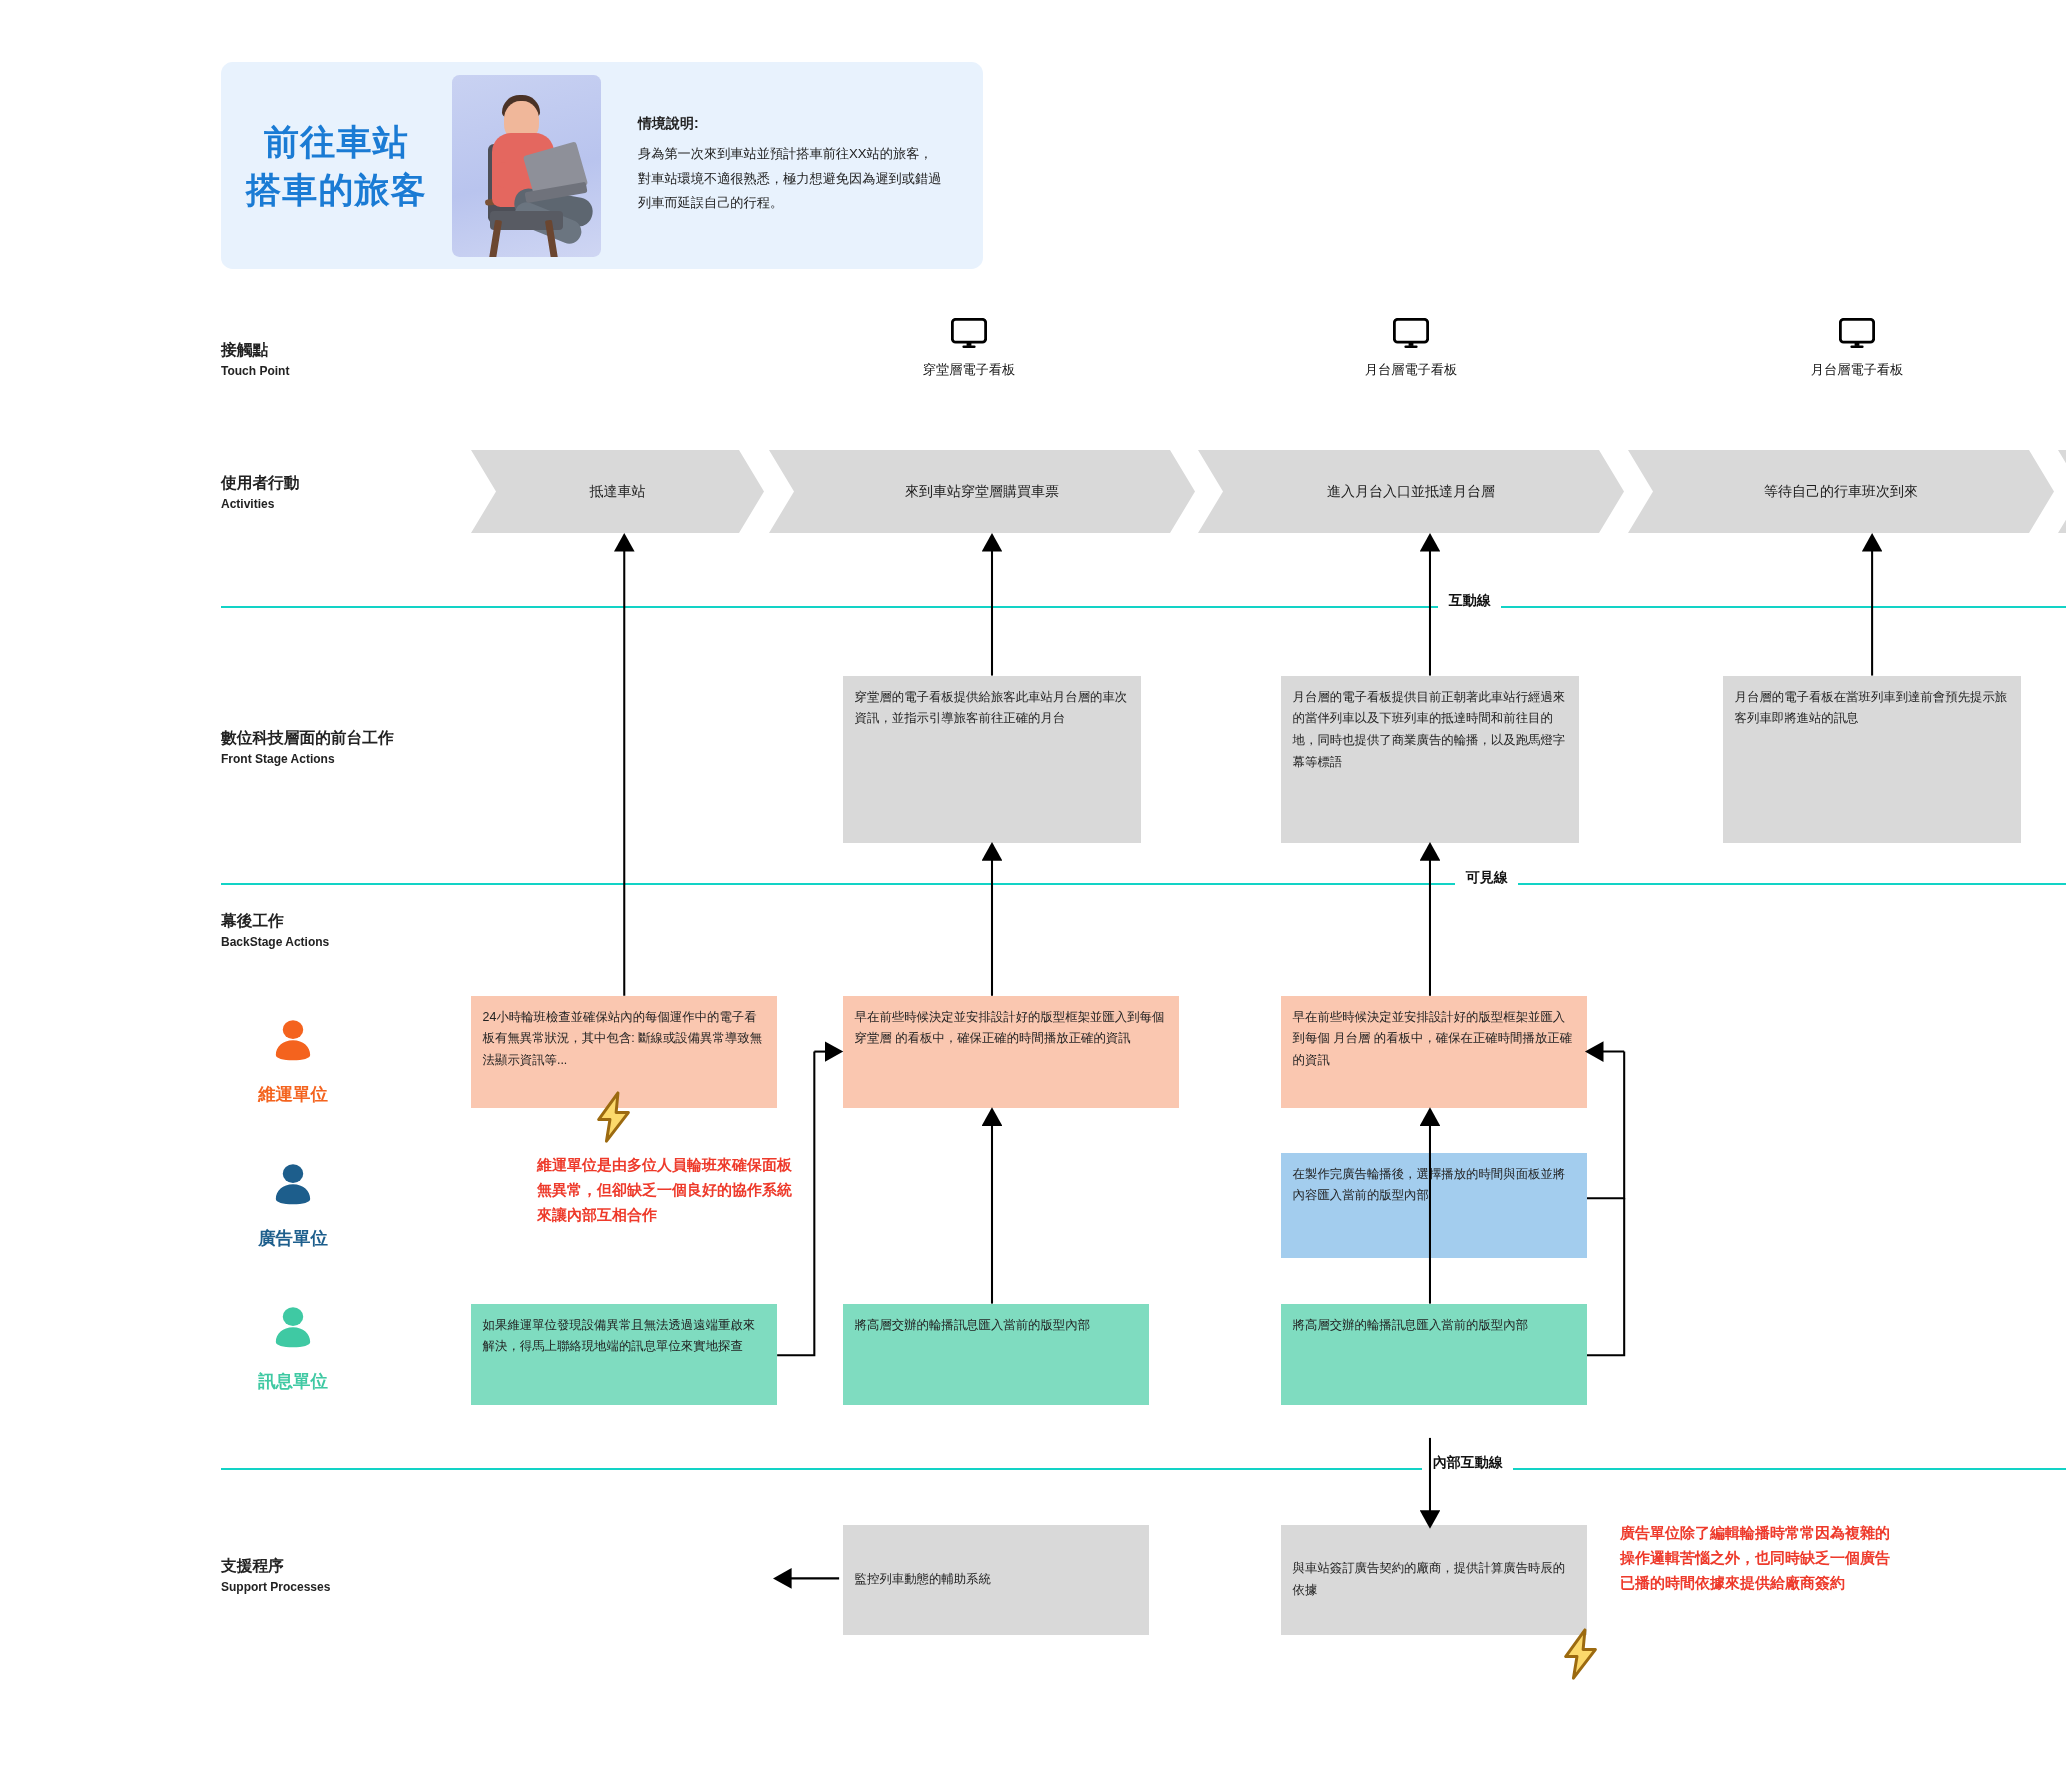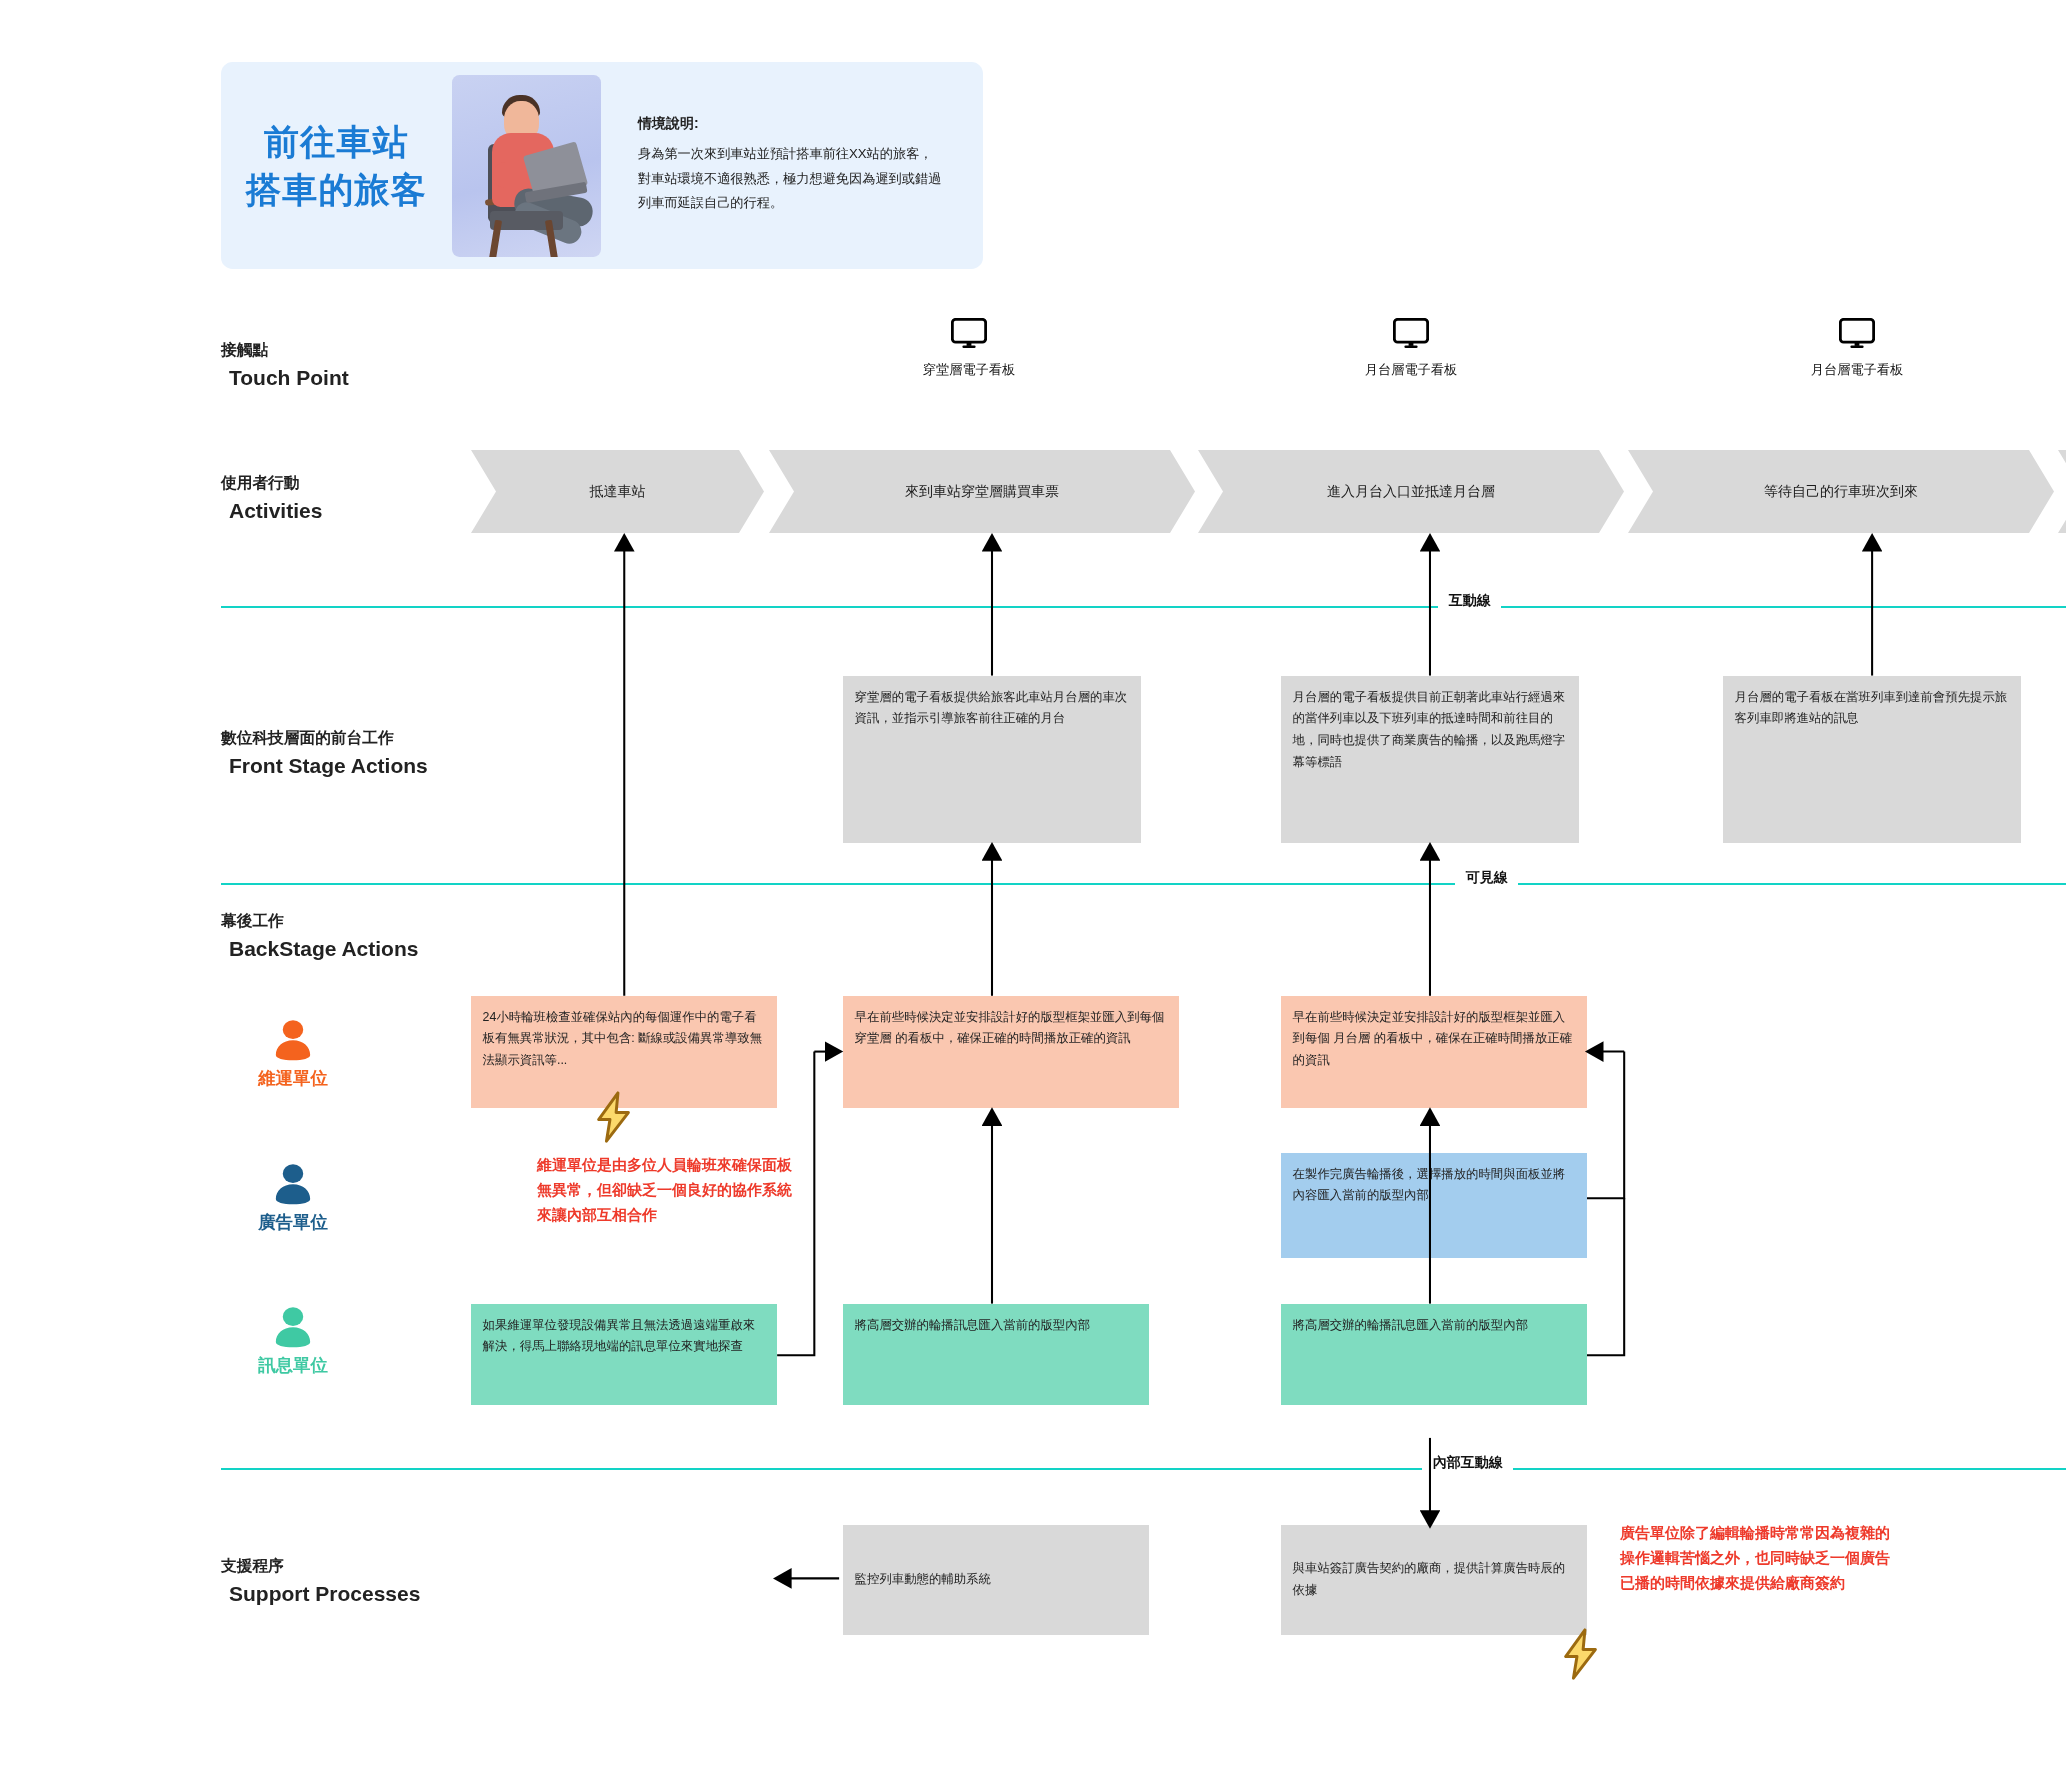--- a/index.html
+++ b/index.html
@@ -39,21 +39,21 @@
   .ph-chair-leg-l{position:absolute;left:40px;top:145px;width:7.4px;height:40px;background:#6b4630;transform:rotate(9deg);border-radius:1.7px;}
   .ph-chair-leg-r{position:absolute;left:96px;top:145px;width:7.4px;height:40px;background:#6b4630;transform:rotate(-9deg);border-radius:1.7px;}
   .ph-chair-arm{position:absolute;left:33px;top:122px;width:74px;height:5.8px;background:#7a5136;border-radius:2.5px;transform:rotate(-4deg);}
   #persona-desc{margin-left:37px;width:306px;}
   #persona-desc-title{font-weight:bold;font-size:14px;margin-bottom:9px;}
   #persona-desc-body{font-size:13.2px;line-height:1.85;}
 
   
   .row-label{left:221px;font-weight:bold;}
   .row-label .zh{font-size:15.7px;line-height:1.5;}
-  .row-label .en{font-size:21px;line-height:1.5;margin-left:8px;}
+  .row-label .en{font-size:12px;line-height:1.5;}
 
   
   .touchpoint{width:190px;text-align:center;}
   .tp-icon{display:inline-block;}
   .tp-label{margin-top:11.6px;font-size:13.2px;color:#111;}
 
   
   .chev{
     height:83px;background:#d9d9d9;
     display:flex;align-items:center;justify-content:center;
@@ -69,21 +69,21 @@
 
   
   .box{font-size:12.4px;line-height:1.75;padding:10.7px 11.6px;box-sizing:border-box;}
   .box.gray{background:#d9d9d9;}
   .box.orange{background:#fac7b0;}
   .box.blue{background:#a3cdee;}
   .box.green{background:#7fdcc0;}
 
   
   .actor{width:136px;text-align:center;}
-  .actor .name{font-size:17.4px;font-weight:bold;margin-top:1px;}
+  .actor .name{font-size:17.4px;font-weight:bold;margin-top:17px;}
 
   
   .pain{color:#ee3a2b;font-weight:bold;font-size:15px;line-height:1.65;}
 
   
   svg#wires{position:absolute;left:0;top:0;width:3174px;height:1785px;pointer-events:none;}
 </style>
 </head>
 <body>
 

